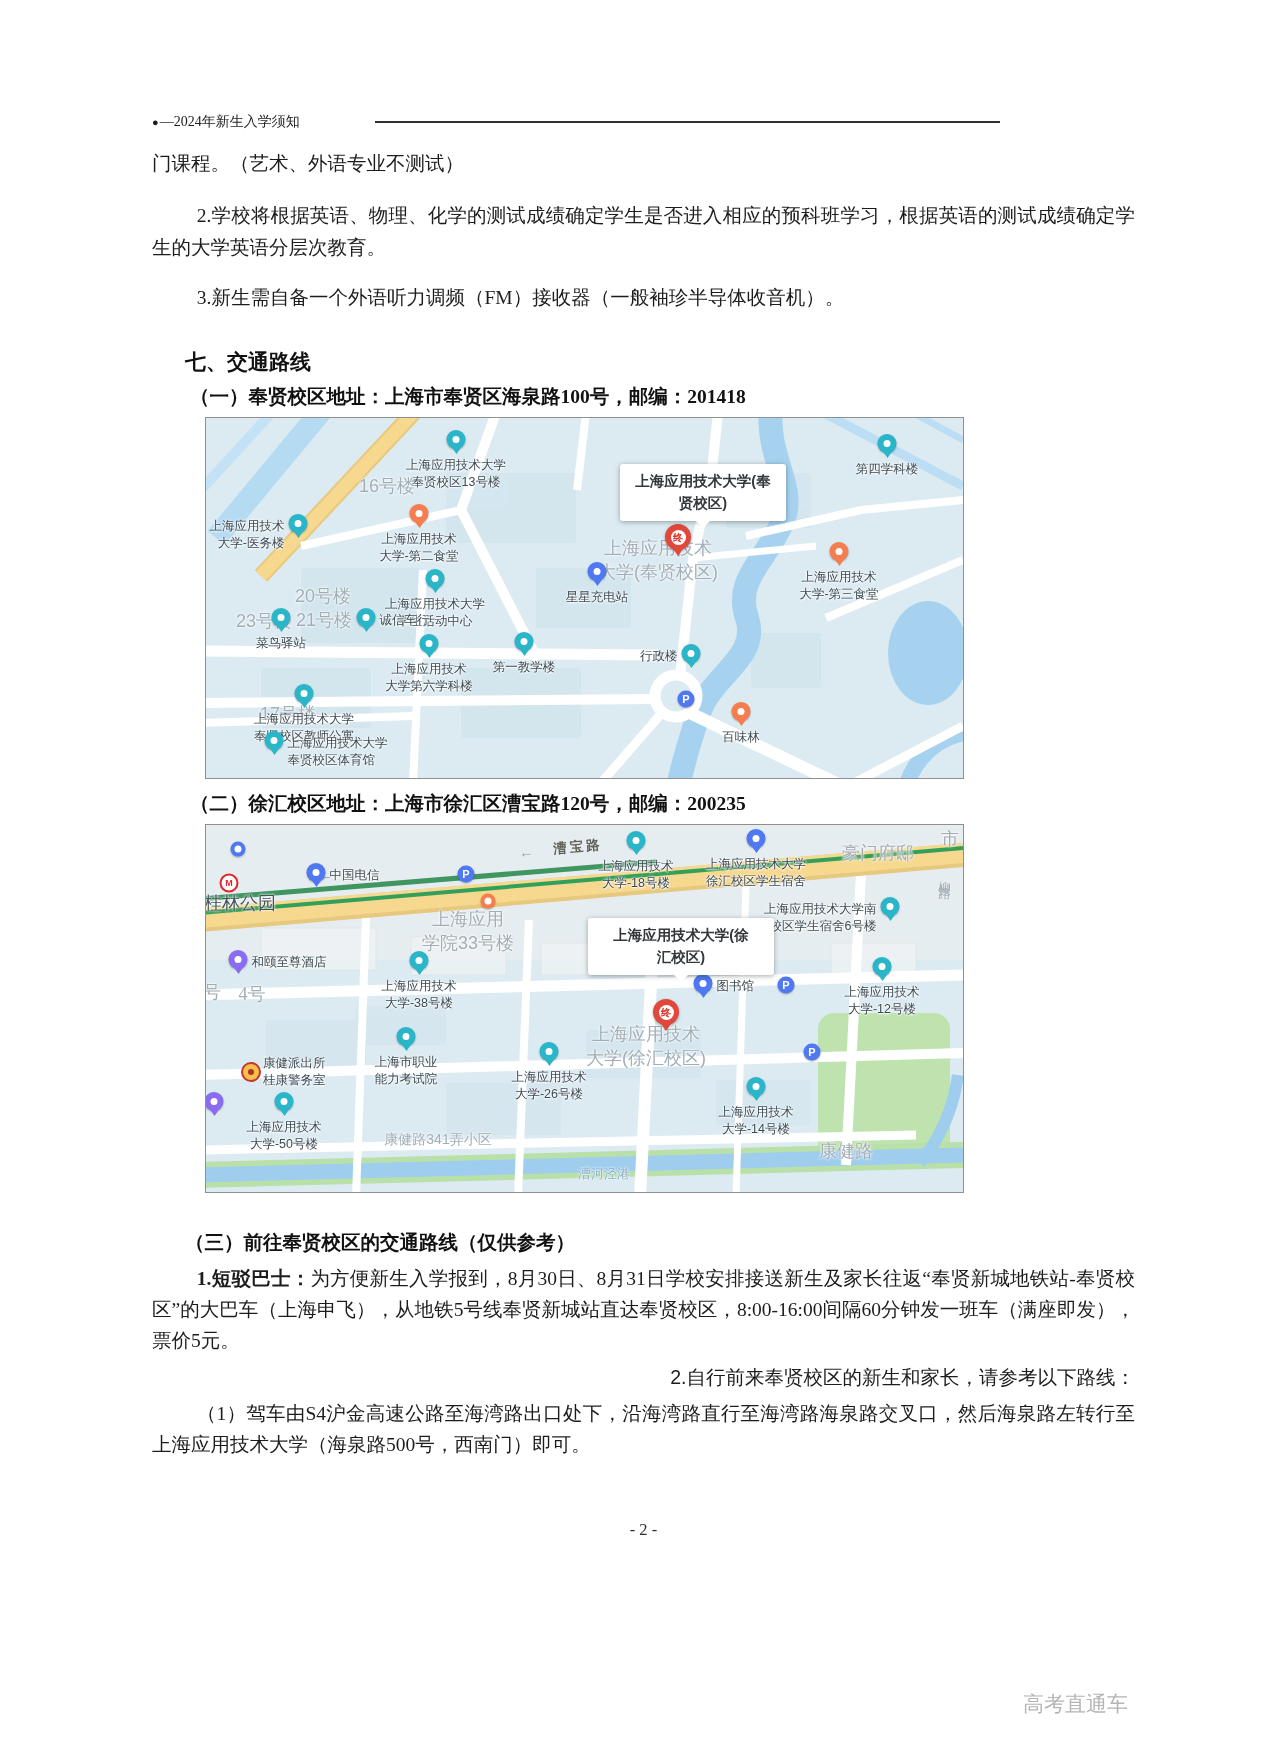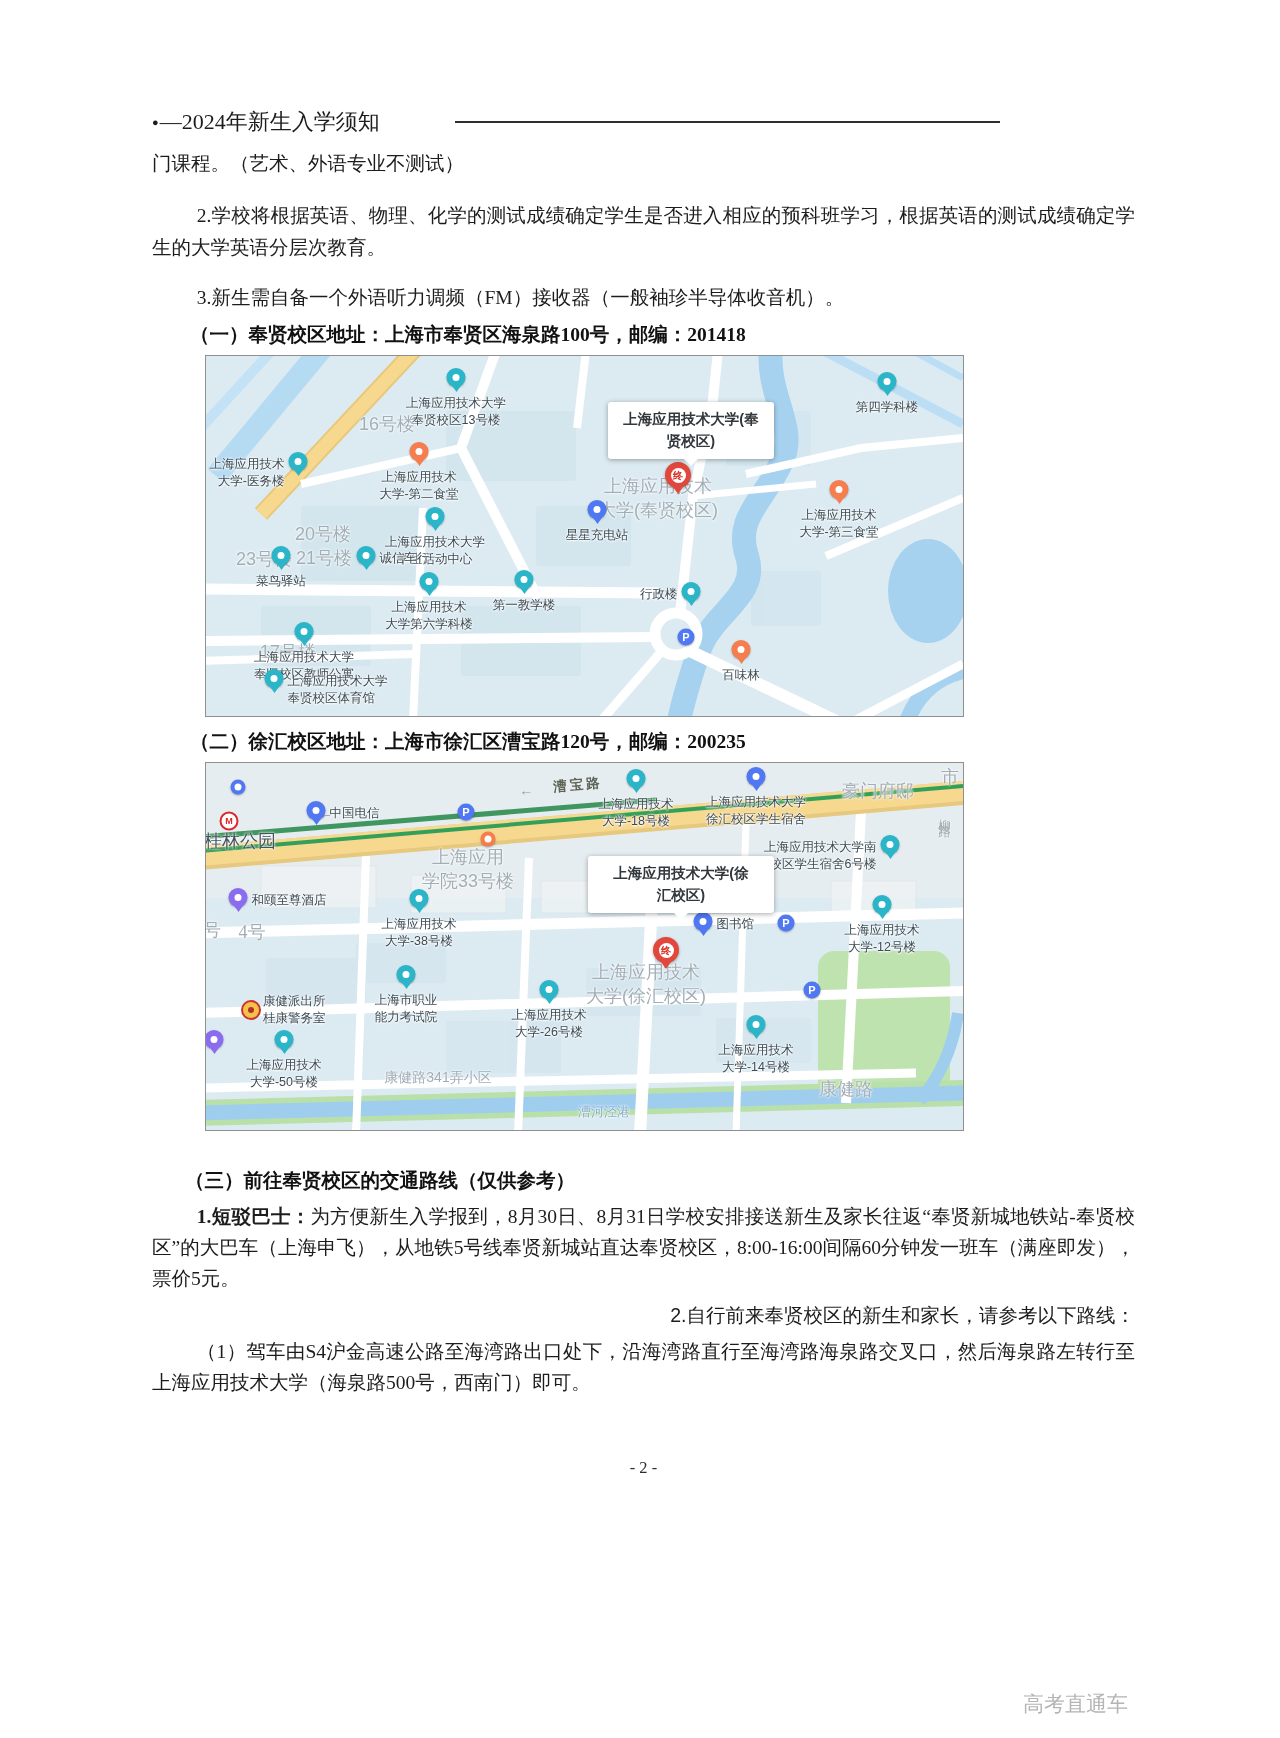--- a/index.html
+++ b/index.html
@@ -2,21 +2,21 @@
 <html><head>
 <meta charset="utf-8">
 <style>
   html,body{margin:0;padding:0;background:#ffffff;}
   body{width:1280px;height:1738px;position:relative;overflow:hidden;
        font-family:"Liberation Serif","DejaVu Serif",serif;color:#1c1c1c;}
   .page{padding:110px 145px 0 152px;position:relative;}
   
   .header-row{display:flex;align-items:center;height:24px;}
   .bullet{font-size:11px;line-height:24px;margin-right:1px;}
-  .htitle{font-size:22px;white-space:nowrap;}
+  .htitle{font-size:14px;white-space:nowrap;}
   .hline{flex:1;height:2px;background:#2e2e2e;margin:0 135px 0 75px;}
   
   p{margin:0;font-size:19.5px;line-height:32px;text-align:justify;}
   .p-intro{margin-top:14px;text-align:left;}
   .p-2{margin-top:20px;text-indent:2.3em;}
   .p-3{margin-top:18px;text-indent:2.3em;text-align:left;}
   .p-4{margin-top:13px;text-indent:2.3em;text-align:left;}
   .sec{margin:34px 0 0 33px;font-family:"Liberation Sans","DejaVu Sans",sans-serif;
        font-weight:bold;font-size:21px;line-height:28px;color:#111;}
   .sub{font-weight:bold;font-size:19.5px;line-height:27px;color:#111;}
@@ -96,20 +96,21 @@
   <div class="header-row">
     <span class="bullet">●</span>
     <span class="htitle">—2024年新生入学须知</span>
     <span class="hline"></span>
   </div>
 
   <p class="p-intro">门课程。（艺术、外语专业不测试）</p>
   <p class="p-2">2.学校将根据英语、物理、化学的测试成绩确定学生是否进入相应的预科班学习，根据英语的测试成绩确定学生的大学英语分层次教育。</p>
   <p class="p-3">3.新生需自备一个外语听力调频（FM）接收器（一般袖珍半导体收音机）。</p>
 
+  <h2 class="sec">七、交通路线</h2>
   <h3 class="sub sub1">（一）奉贤校区地址：上海市奉贤区海泉路100号，邮编：201418</h3>
 
   <div class="map map-fx">
     <svg class="mapbg" width="757" height="360" viewBox="0 0 757 360">
       <rect width="757" height="360" fill="#dcebf2"></rect>
       <g opacity="0.55" fill="#cde2ec">
         <rect x="240" y="55" width="130" height="70" rx="3"></rect>
         <rect x="95" y="150" width="120" height="75" rx="3"></rect>
         <rect x="330" y="150" width="95" height="60" rx="3"></rect>
         <rect x="520" y="55" width="85" height="55" rx="3"></rect>
@@ -159,21 +160,21 @@
       </div>
       <div class="mk mk-pin" style="left: 681px; top: 42px;">
         <div class="pinhead" style="background: rgb(42, 181, 200);">
           <span class="pindot"></span>
         </div>
         <div class="pintail" style="border-top-color: rgb(42, 181, 200);"></div>
         <div class="mklabel b">
           <div>第四学科楼</div>
         </div>
       </div>
-      <div class="mk mk-callout" style="left: 402px; top: 46px; width: 150px;">
+      <div class="mk mk-callout" style="left: 414px; top: 46px; width: 150px;">
         <div>上海应用技术大学(奉</div>
         <div>贤校区)</div>
       </div>
       <div class="mk mk-txt muted" style="left: 452px; top: 118px;">
         <div>上海应用技术</div>
         <div>大学(奉贤校区)</div>
       </div>
       <div class="mk mk-dest" style="left: 472px; top: 144px;">
         <div class="desthead">
           <div class="destinner">终</div>

